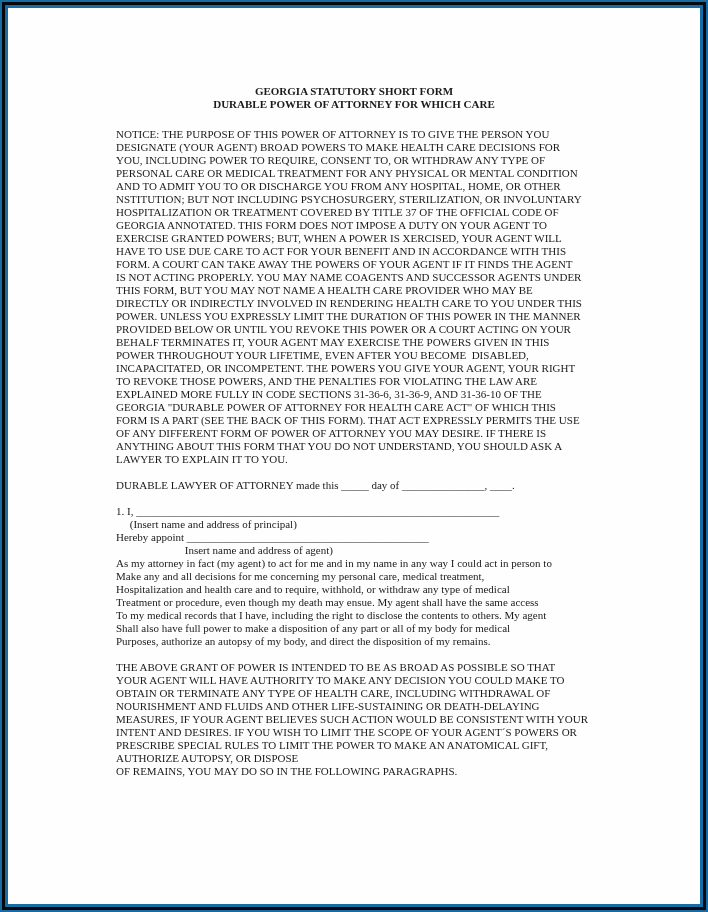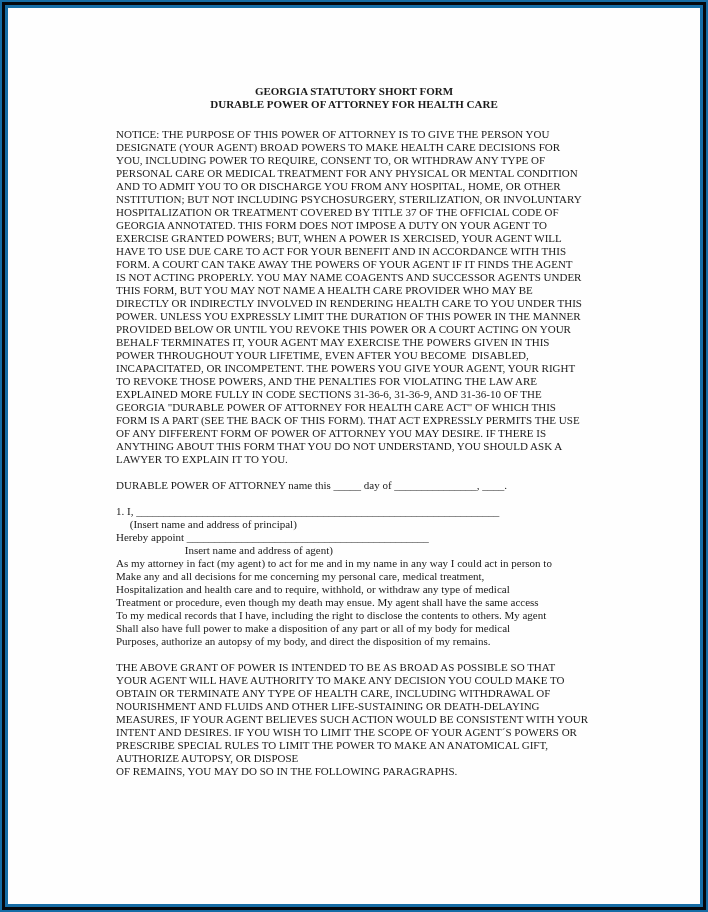--- a/index.html
+++ b/index.html
@@ -51,21 +51,21 @@
 </style>
 </head>
 <body>
 
 <div class="doc-frame-outer">
   <div class="doc-frame-dark">
     <div class="doc-frame-inner">
       <div class="page-content">
 
         <div class="doc-title">GEORGIA STATUTORY SHORT FORM
-DURABLE POWER OF ATTORNEY FOR HEALTH CARE</div>
+DURABLE POWER OF ATTORNEY FOR WHICH CARE</div>
 
         <div class="para">NOTICE: THE PURPOSE OF THIS POWER OF ATTORNEY IS TO GIVE THE PERSON YOU
 DESIGNATE (YOUR AGENT) BROAD POWERS TO MAKE HEALTH CARE DECISIONS FOR
 YOU, INCLUDING POWER TO REQUIRE, CONSENT TO, OR WITHDRAW ANY TYPE OF
 PERSONAL CARE OR MEDICAL TREATMENT FOR ANY PHYSICAL OR MENTAL CONDITION
 AND TO ADMIT YOU TO OR DISCHARGE YOU FROM ANY HOSPITAL, HOME, OR OTHER
 NSTITUTION; BUT NOT INCLUDING PSYCHOSURGERY, STERILIZATION, OR INVOLUNTARY
 HOSPITALIZATION OR TREATMENT COVERED BY TITLE 37 OF THE OFFICIAL CODE OF
 GEORGIA ANNOTATED. THIS FORM DOES NOT IMPOSE A DUTY ON YOUR AGENT TO
 EXERCISE GRANTED POWERS; BUT, WHEN A POWER IS XERCISED, YOUR AGENT WILL
@@ -80,21 +80,21 @@
 POWER THROUGHOUT YOUR LIFETIME, EVEN AFTER YOU BECOME  DISABLED,
 INCAPACITATED, OR INCOMPETENT. THE POWERS YOU GIVE YOUR AGENT, YOUR RIGHT
 TO REVOKE THOSE POWERS, AND THE PENALTIES FOR VIOLATING THE LAW ARE
 EXPLAINED MORE FULLY IN CODE SECTIONS 31-36-6, 31-36-9, AND 31-36-10 OF THE
 GEORGIA "DURABLE POWER OF ATTORNEY FOR HEALTH CARE ACT" OF WHICH THIS
 FORM IS A PART (SEE THE BACK OF THIS FORM). THAT ACT EXPRESSLY PERMITS THE USE
 OF ANY DIFFERENT FORM OF POWER OF ATTORNEY YOU MAY DESIRE. IF THERE IS
 ANYTHING ABOUT THIS FORM THAT YOU DO NOT UNDERSTAND, YOU SHOULD ASK A
 LAWYER TO EXPLAIN IT TO YOU.</div>
 
-        <div class="para">DURABLE POWER OF ATTORNEY name this _____ day of _______________, ____.</div>
+        <div class="para">DURABLE LAWYER OF ATTORNEY made this _____ day of _______________, ____.</div>
 
         <div class="para">1. I, __________________________________________________________________
      (Insert name and address of principal)
 Hereby appoint ____________________________________________
                          Insert name and address of agent)
 As my attorney in fact (my agent) to act for me and in my name in any way I could act in person to
 Make any and all decisions for me concerning my personal care, medical treatment,
 Hospitalization and health care and to require, withhold, or withdraw any type of medical
 Treatment or procedure, even though my death may ensue. My agent shall have the same access
 To my medical records that I have, including the right to disclose the contents to others. My agent

